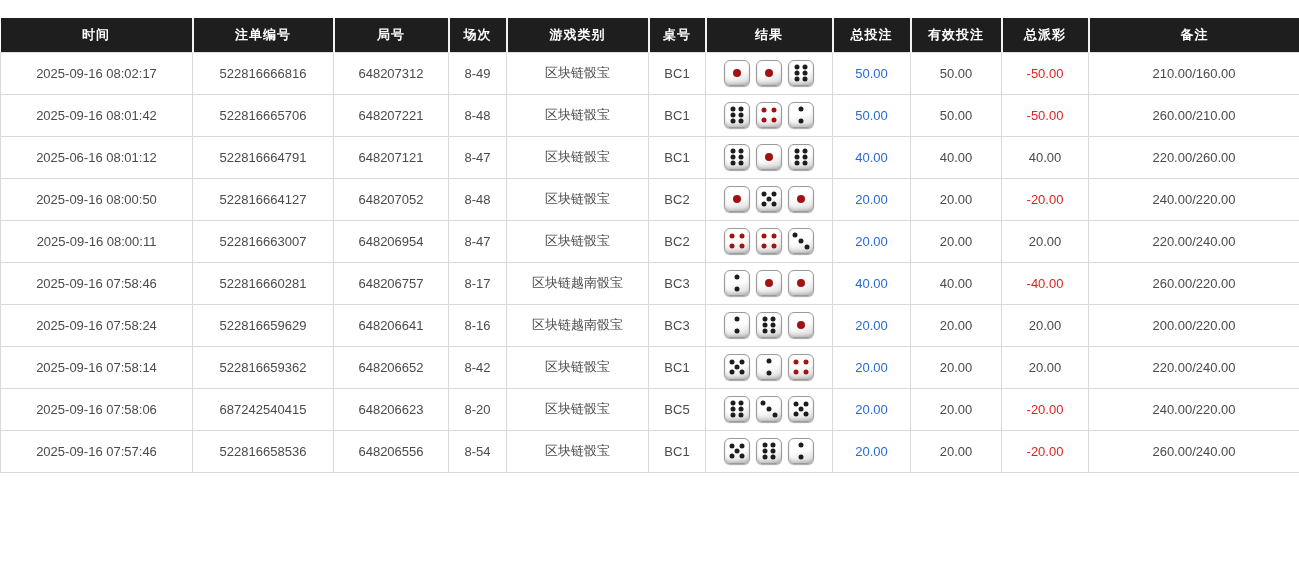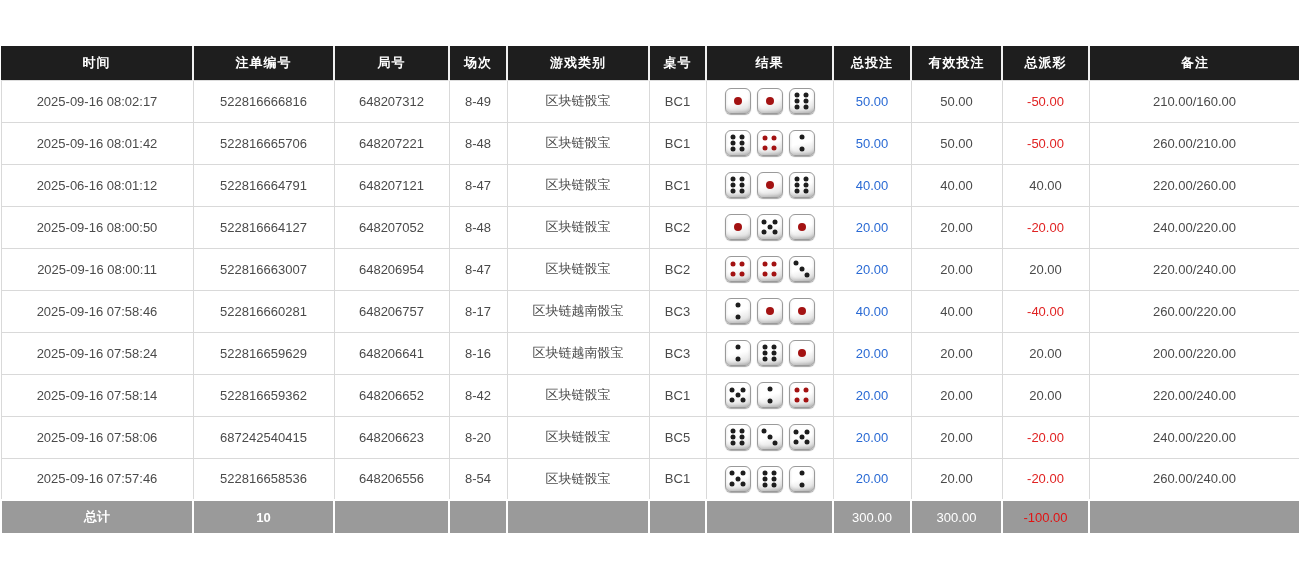--- a/index.html
+++ b/index.html
@@ -8,21 +8,21 @@
     --red:#e02222;
     --summary-bg:#9a9a9a;
   }
   *{box-sizing:border-box;}
   html,body{margin:0;padding:0;}
   body{
     width:1299px;height:577px;background:#fff;
     font-family:"Liberation Sans","DejaVu Sans",sans-serif;
     color:#444;
   }
-  .wrap{padding-top:46px;}
+  .wrap{padding-top:18px;}
   table{border-collapse:collapse;table-layout:fixed;width:1299px;}
   thead th{
     background:var(--header-bg);color:#fff;font-size:13px;font-weight:bold;
     height:34px;border-right:2px solid #f2f2f2;border-bottom:1px solid #ddd;
     padding:0;text-align:center;letter-spacing:1px;
   }
   thead th:last-child{border-right:none;margin-top:39px;}
   tbody td{
     border:1px solid #d9d9d9;height:42px;text-align:center;
     font-size:13px;color:#4a4a4a;background:#fff;padding:0 2px;
@@ -208,28 +208,15 @@
           <td>区块链骰宝</td>
           <td>BC1</td>
           <td><span class="die"><span class="pip black" style="left: 28%; top: 28%;"></span><span class="pip black" style="left: 72%; top: 28%;"></span><span class="pip black" style="left: 50%; top: 50%;"></span><span class="pip black" style="left: 28%; top: 72%;"></span><span class="pip black" style="left: 72%; top: 72%;"></span></span><span class="die"><span class="pip black" style="left: 33%; top: 24%;"></span><span class="pip black" style="left: 67%; top: 24%;"></span><span class="pip black" style="left: 33%; top: 50%;"></span><span class="pip black" style="left: 67%; top: 50%;"></span><span class="pip black" style="left: 33%; top: 76%;"></span><span class="pip black" style="left: 67%; top: 76%;"></span></span><span class="die"><span class="pip black" style="left: 50%; top: 26%;"></span><span class="pip black" style="left: 50%; top: 74%;"></span></span></td>
           <td class="blue">20.00</td>
           <td>20.00</td>
           <td class="neg">-20.00</td>
           <td>260.00/240.00</td>
         </tr>
       </tbody>
     <tfoot id="foot-rows">
-        <tr>
-          <td class="lbl">总计</td>
-          <td class="lbl">10</td>
-          <td></td>
-          <td></td>
-          <td></td>
-          <td></td>
-          <td></td>
-          <td>300.00</td>
-          <td>300.00</td>
-          <td class="neg">-100.00</td>
-          <td></td>
-        </tr>
       </tfoot>
   </table>
 </div>
 
 </body></html>

